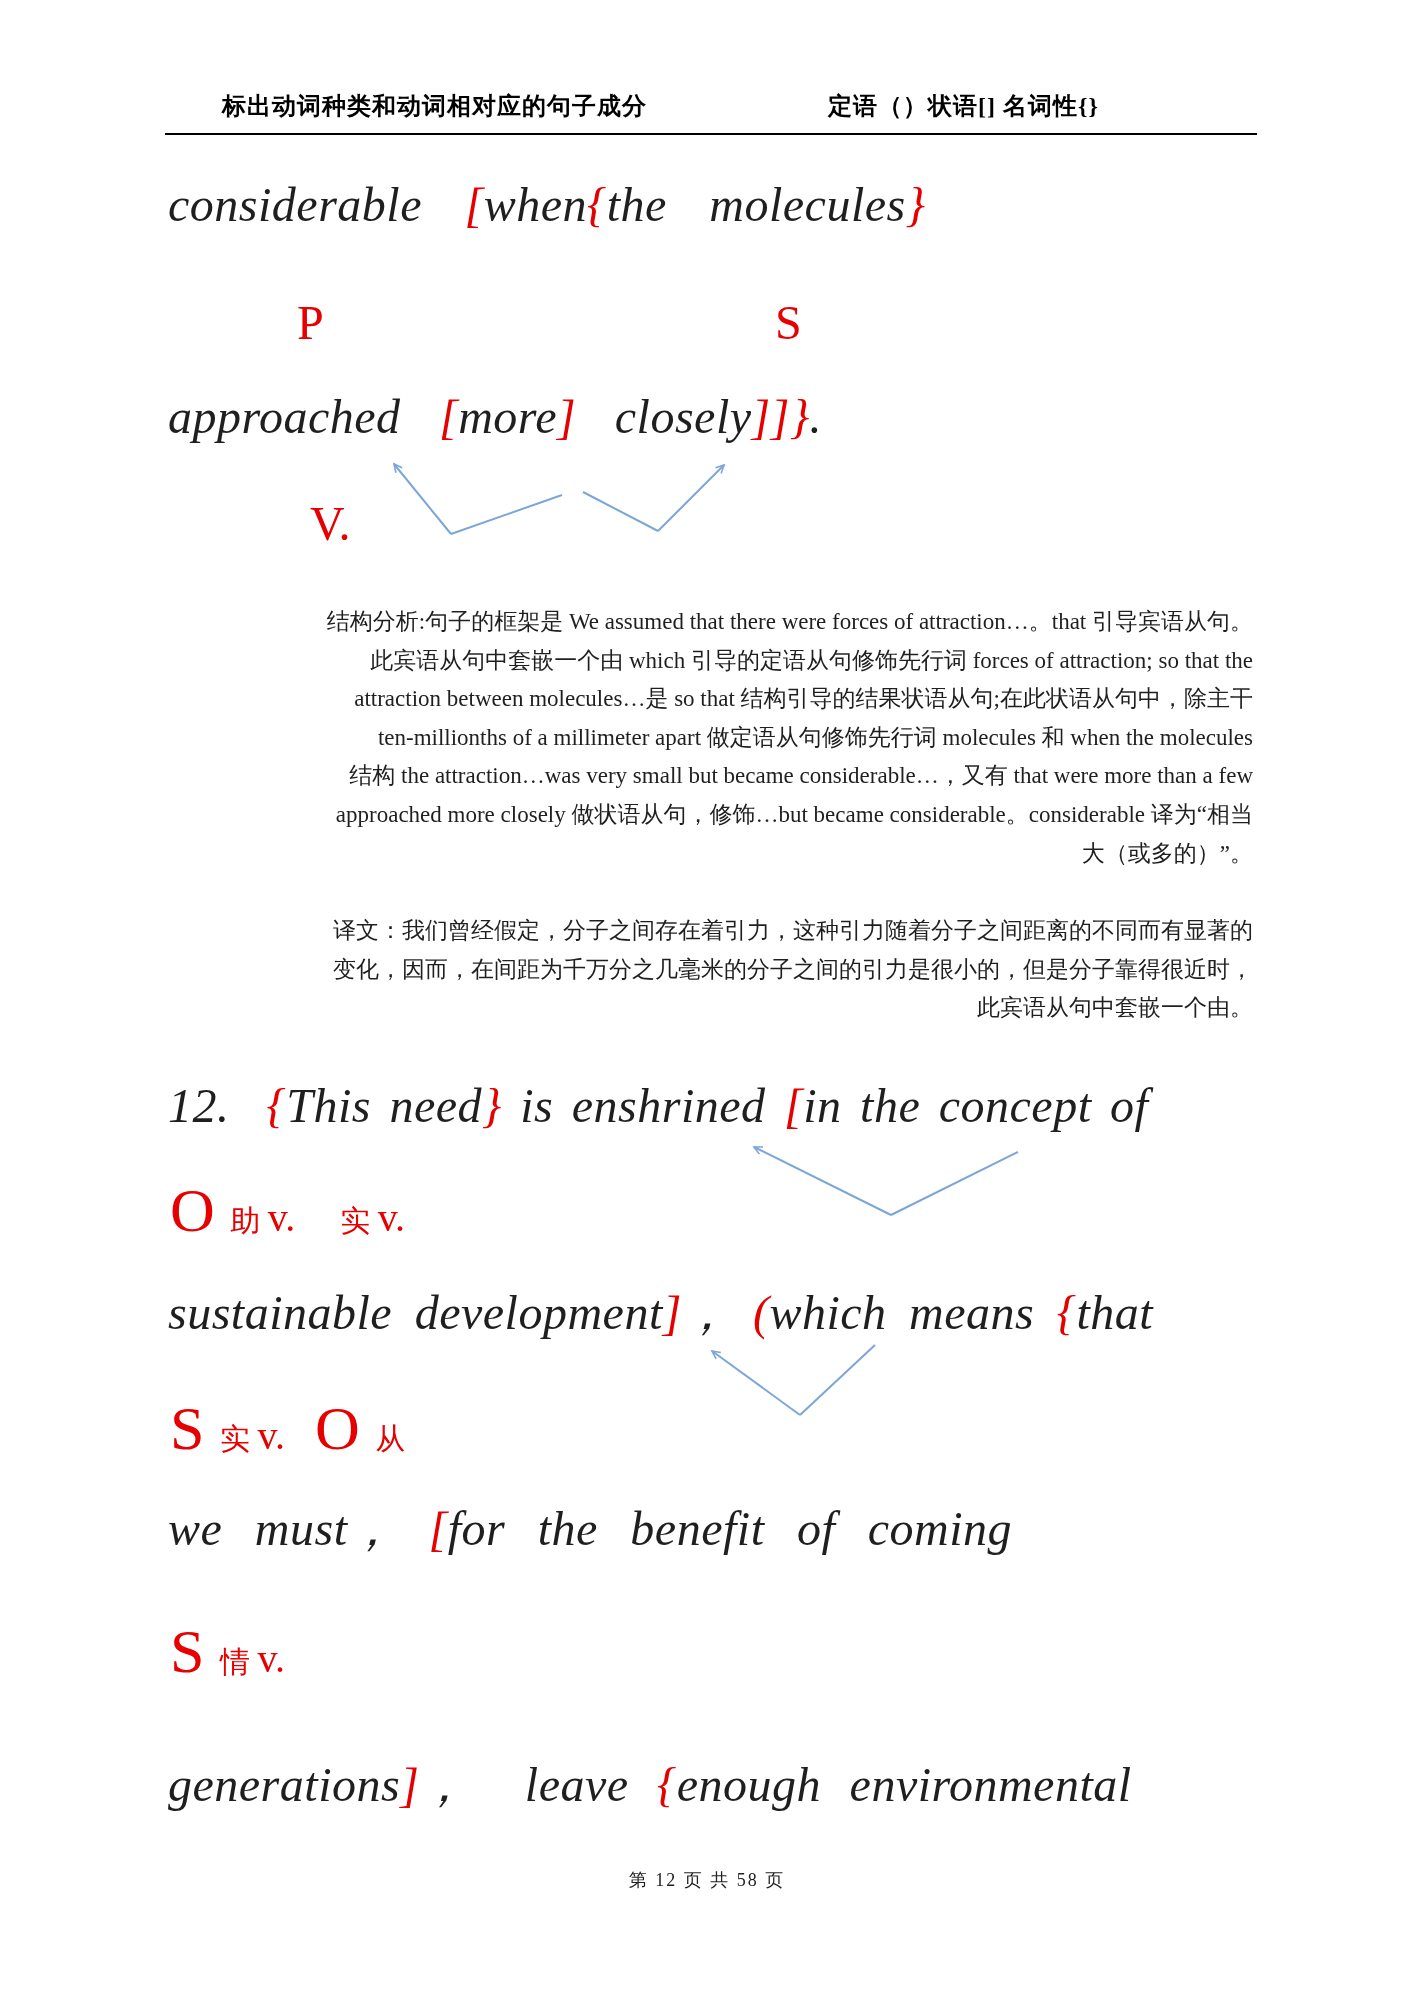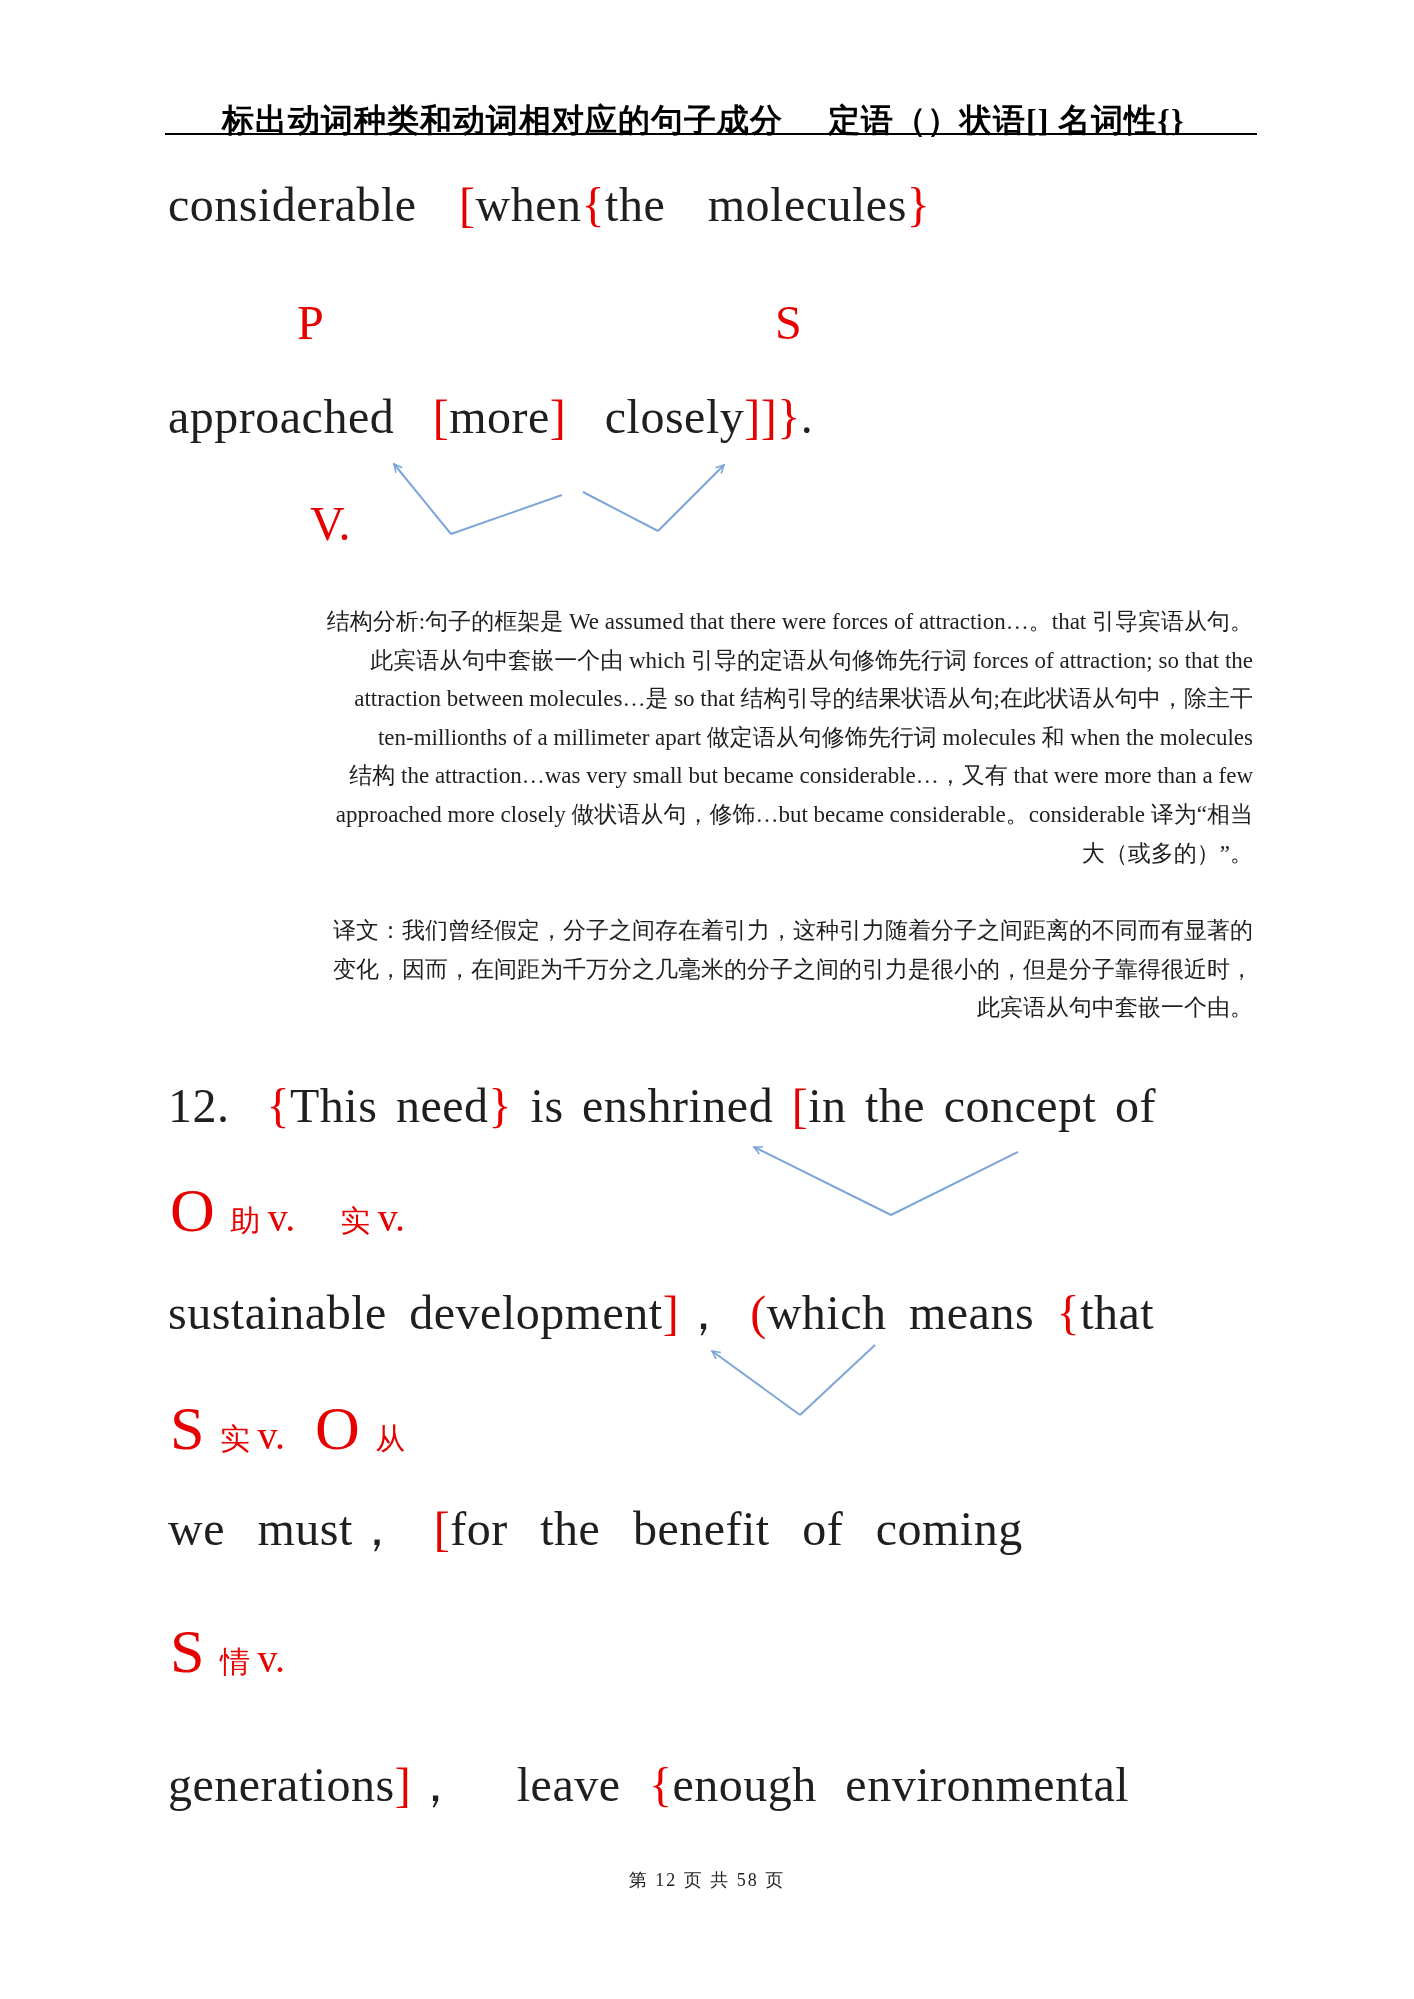--- a/index.html
+++ b/index.html
@@ -1,29 +1,29 @@
 <!DOCTYPE html>
 <html><head>
 <meta charset="utf-8">
 <style>
   html,body{margin:0;padding:0;background:#ffffff;}
   .page{
     position:relative;width:1414px;height:1999px;margin:0 auto;background:#ffffff;
     font-family:"Liberation Serif","DejaVu Serif",serif;overflow:hidden;
   }
   .hdr-left,.hdr-right{
-    position:absolute;top:99px;font-size:32px;font-weight:bold;color:#000;
+    position:absolute;top:90px;font-size:24px;font-weight:bold;color:#000;
     letter-spacing:1px;white-space:pre;
   }
   .hdr-left{left:222px;}
   .hdr-right{left:828px;}
   .rule{position:absolute;top:133px;left:165px;width:1092px;height:2px;background:#000;}
   .bigline{
     position:absolute;left:168px;font-size:48px;line-height:1.2;color:#1f1f1f;
-    white-space:pre;letter-spacing:0.5px;
+    white-space:pre;letter-spacing:0.5px;font-style:italic;
   }
   .c-red{color:#e60000;}
   .c-black{color:#1f1f1f;}
   .pslabel{position:absolute;font-size:48px;color:#e60000;}
   .labelrow{position:absolute;left:170px;font-size:40px;color:#e60000;white-space:pre;}
   .k-big{font-size:62px;}
   .k-cjk{font-size:30px;}
   .k-mid{font-size:40px;}
   .para{
     position:absolute;left:168px;width:1085px;font-size:23px;line-height:38.6px;

